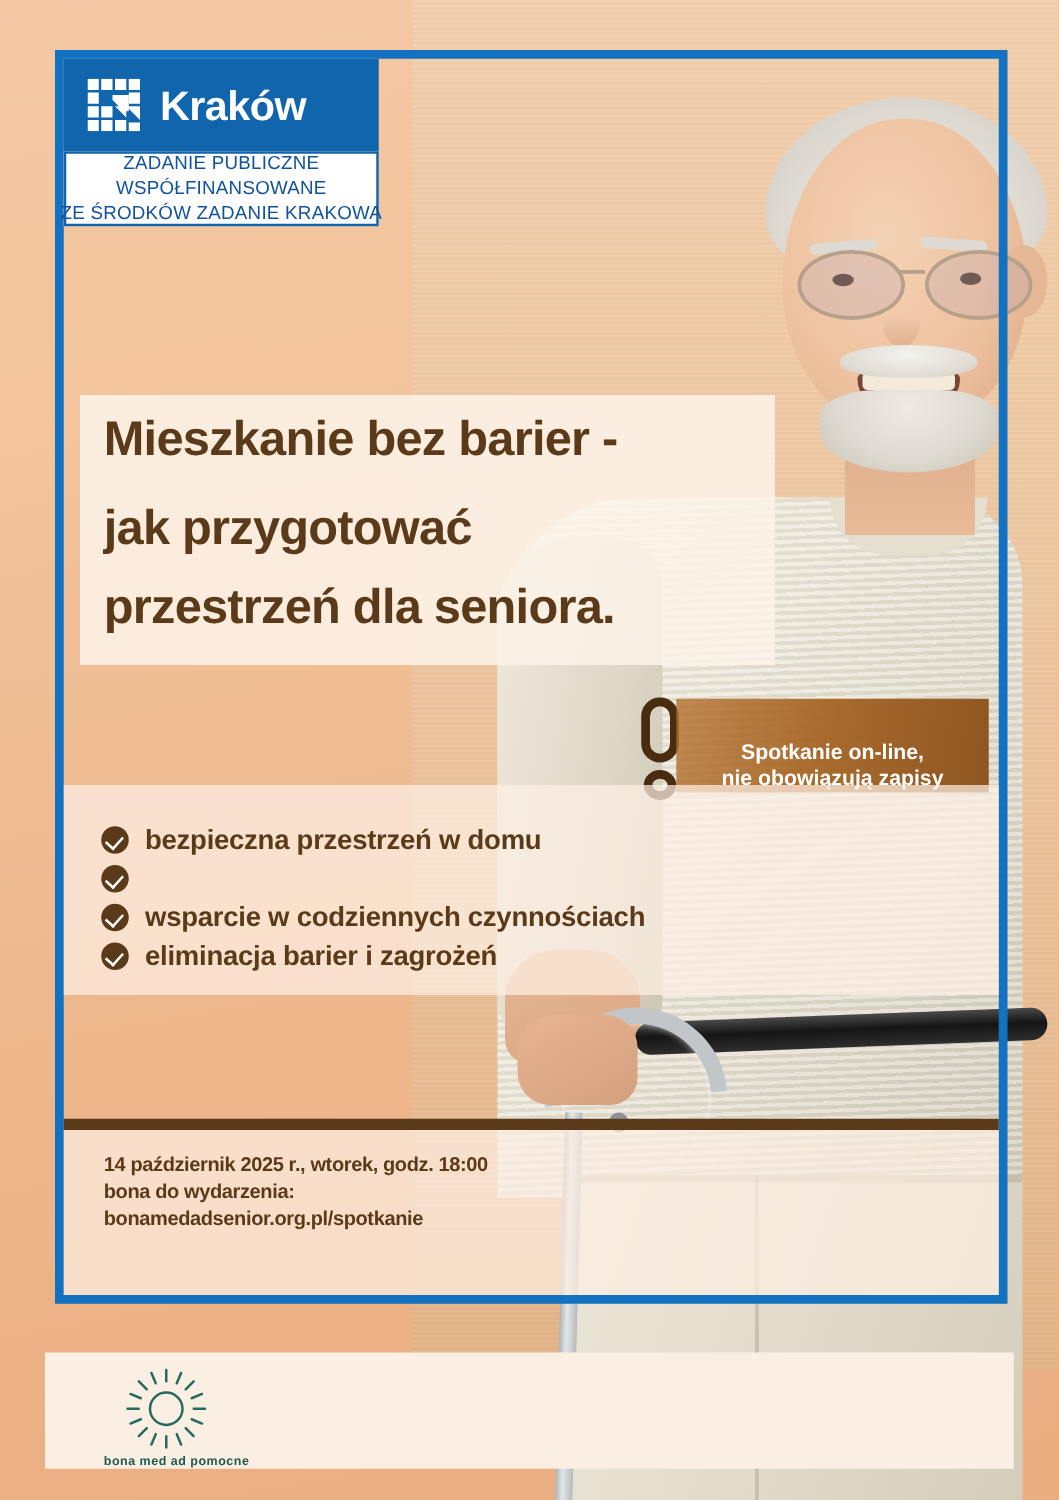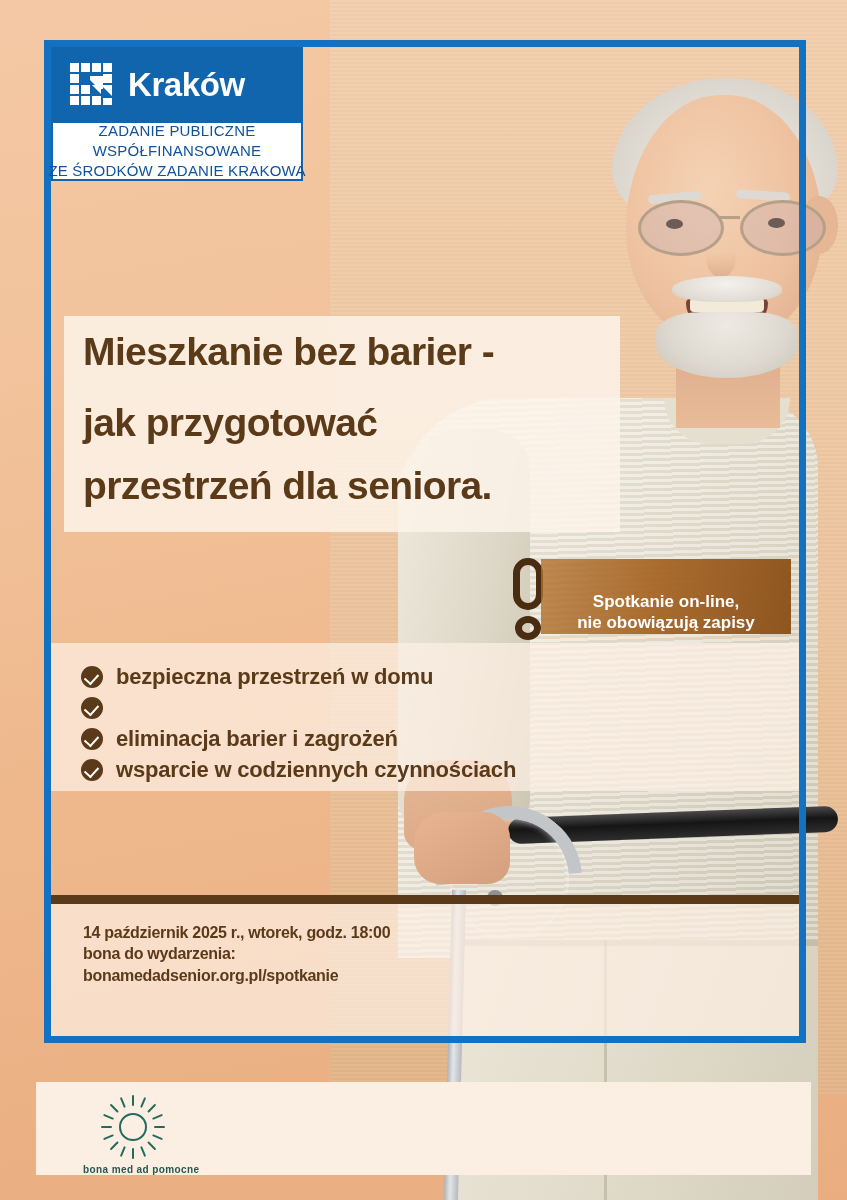--- a/index.html
+++ b/index.html
@@ -206,22 +206,22 @@
     position:absolute;left:5px;top:0;width:30px;height:52px;
     border:7px solid #4a2c10;border-radius:15px;box-sizing:border-box;
   }
   .excl .dot{
     position:absolute;left:7px;top:58px;width:26px;height:24px;
     border:7px solid #4a2c10;border-radius:50%;box-sizing:border-box;
   }
 
   
   .bullets{
-    position:absolute;left:51px;top:643px;width:748px;height:148px;
-    background:rgba(253,240,228,.72);padding:18px 0 0 30px;box-sizing:border-box;
+    position:absolute;left:51px;top:628px;width:748px;height:168px;
+    background:rgba(253,240,228,.72);padding:28px 0 0 30px;box-sizing:border-box;
   }
   .bullet-row{display:flex;align-items:center;gap:13px;height:31px;}
   .check{
     width:22px;height:22px;border-radius:50%;background:#5a3a19;
     flex:0 0 auto;position:relative;
   }
   .check:after{
     content:"";position:absolute;left:6px;top:5px;width:7px;height:11px;
     border:2.5px solid #fff;border-top:0;border-left:0;transform:rotate(42deg);
   }
@@ -361,25 +361,25 @@
   <div class="bullets">
     <div class="bullet-row">
       <span class="check"></span>
       <span>bezpieczna przestrzeń w domu</span>
     </div>
     <div class="bullet-row">
       <span class="check"></span>
     </div>
     <div class="bullet-row">
       <span class="check"></span>
-      <span>eliminacja barier i zagrożeń</span>
+      <span>wsparcie w codziennych czynnościach</span>
     </div>
     <div class="bullet-row">
       <span class="check"></span>
-      <span>wsparcie w codziennych czynnościach</span>
+      <span>eliminacja barier i zagrożeń</span>
     </div>
   </div>
 
   <div class="divider"></div>
   <div class="details">
     <div>14 październik 2025 r., wtorek, godz. 18:00</div>
     <div>bona do wydarzenia:</div>
     <div>bonamedadsenior.org.pl/spotkanie</div>
   </div>
 

